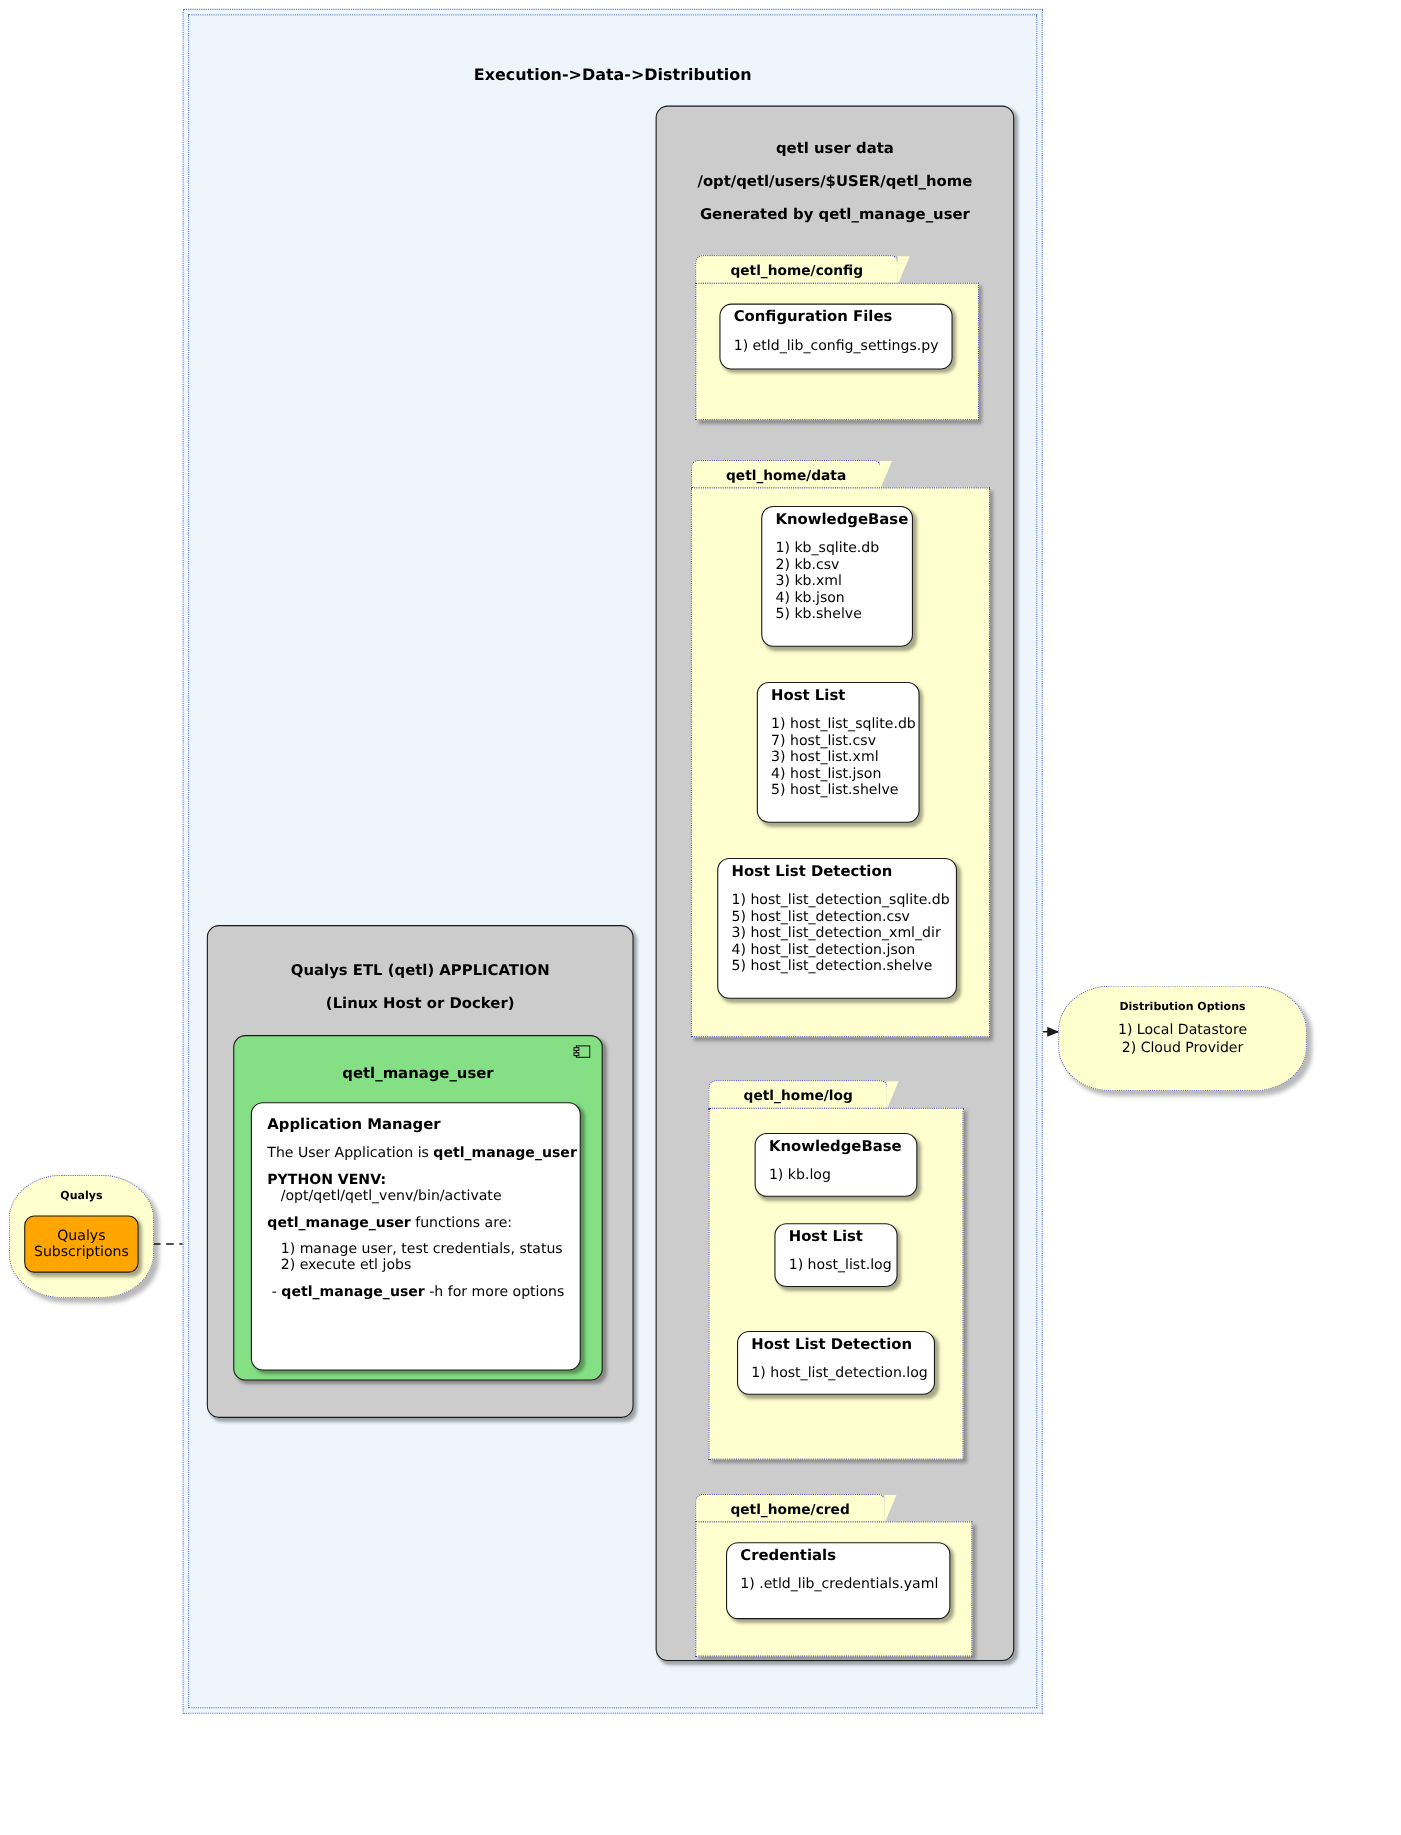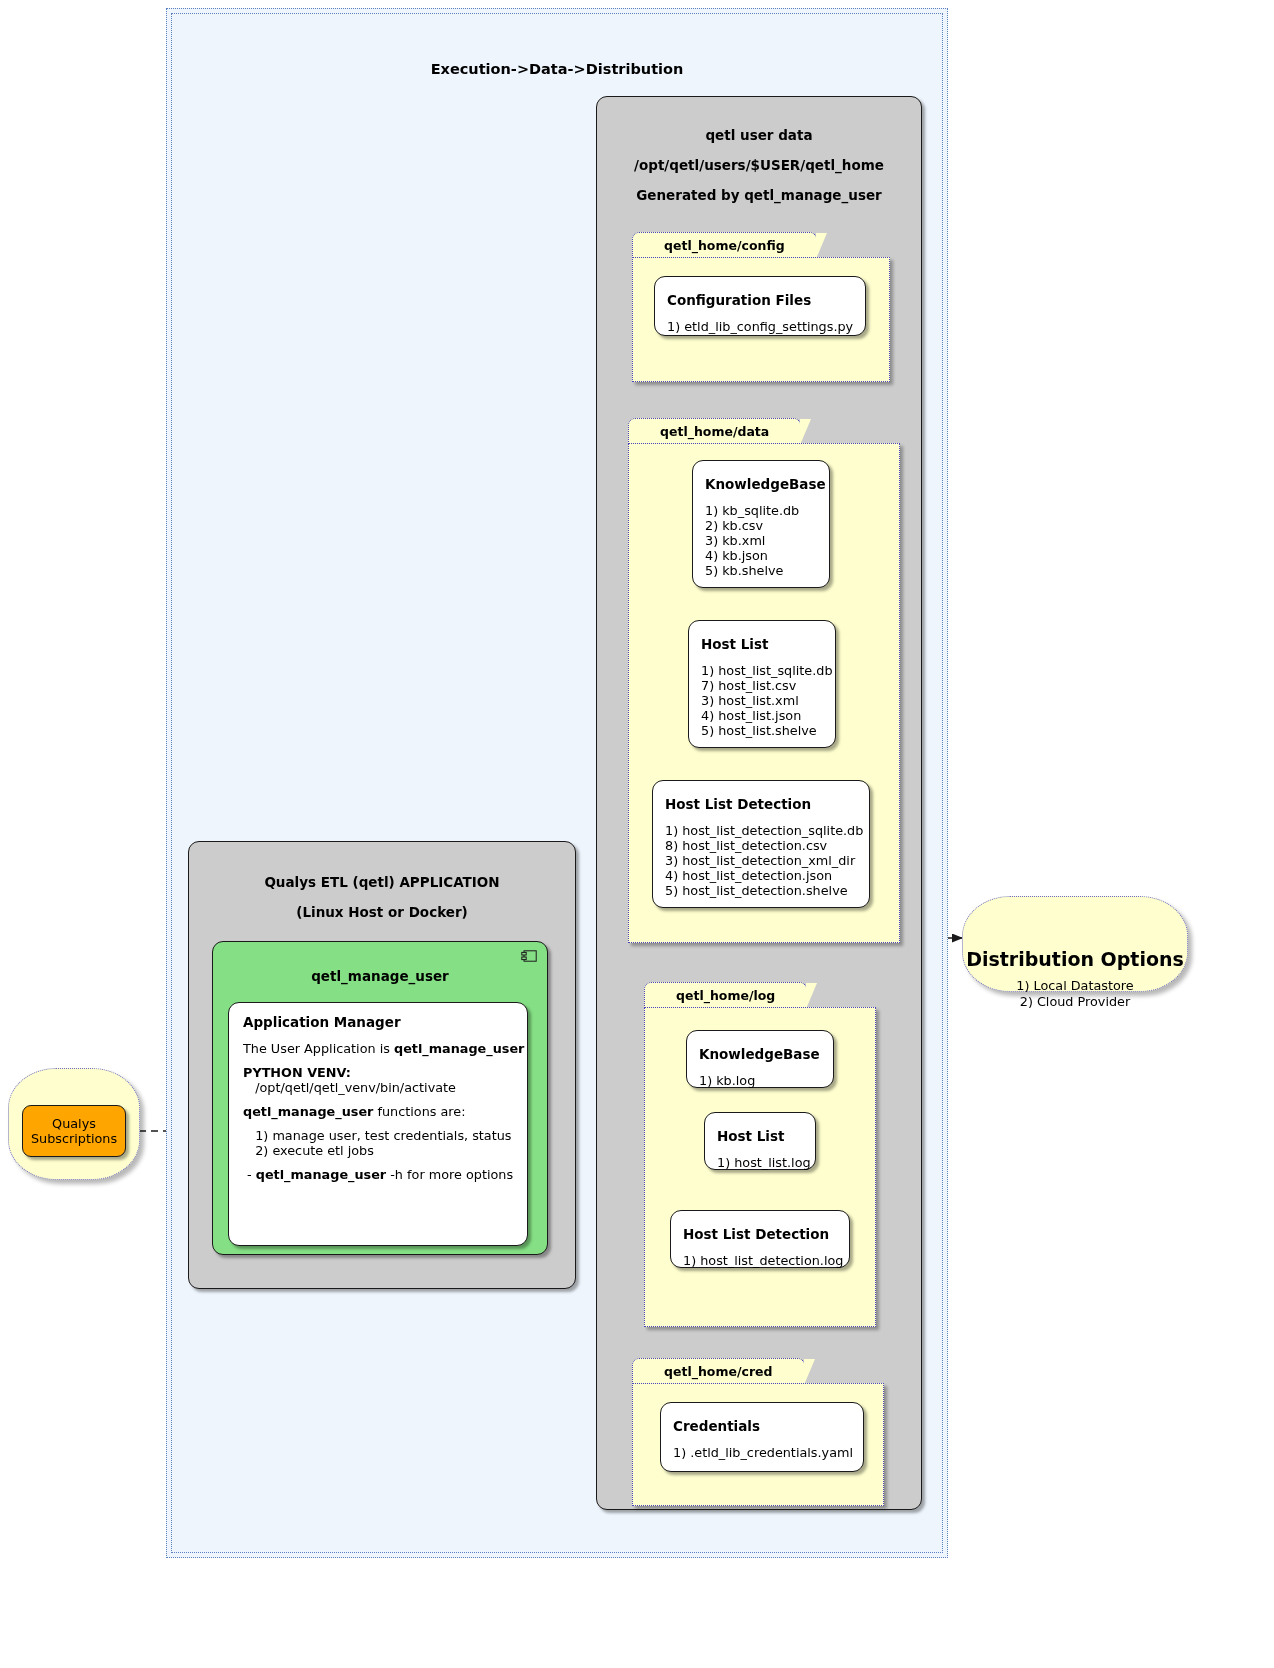--- a/index.html
+++ b/index.html
@@ -62,36 +62,36 @@
     box-sizing:border-box;
     box-shadow:3px 3px 3px rgba(0,0,0,.30);
   }
 
   
   .cbox{
     position:absolute;background:#FFFFFF;
     border:1.6px solid #1a1a1a;border-radius:11px;
     box-sizing:border-box;
     box-shadow:3px 3px 3px rgba(0,0,0,.34);
-    padding:14px 12px 9px 12px;
+    padding:2px 12px 9px 12px;
   }
   .cbox .hd{font-weight:bold;font-size:13.5px;line-height:19px;}
   .cbox .ln{font-size:12.8px;line-height:15px;white-space:pre;}
   .cbox .sp{height:9px;}
 
   
   .cloud{
     position:absolute;background:#FEFECE;
     border:1.5px dotted #6A6AC8;
     border-radius:48px/40px;
     box-sizing:border-box;
     box-shadow:4px 4px 4px rgba(0,0,0,.28);
     text-align:center;
   }
-  .cloud .ct{font-weight:bold;font-size:19px;margin-top:38px;}
+  .cloud .ct{font-weight:bold;font-size:10px;}
   .cloud .cl{font-size:12.8px;line-height:15.5px;}
 
   .orangebox{
     position:absolute;background:#FFA500;
     border:1.6px solid #1a1a1a;border-radius:9px;
     box-sizing:border-box;text-align:center;
     font-size:12.8px;line-height:15.5px;
     box-shadow:3px 3px 3px rgba(0,0,0,.34);
     display:flex;flex-direction:column;align-items:center;justify-content:center;
   }
@@ -169,21 +169,21 @@
   <div class="ln">7) host_list.csv</div>
   <div class="ln">3) host_list.xml</div>
   <div class="ln">4) host_list.json</div>
   <div class="ln">5) host_list.shelve</div>
 </div>
 
 <div class="cbox abs" style="left:652px;top:780px;width:218px;height:128px;">
   <div class="hd">Host List Detection</div>
   <div class="sp"></div>
   <div class="ln">1) host_list_detection_sqlite.db</div>
-  <div class="ln">8) host_list_detection.csv</div>
+  <div class="ln">5) host_list_detection.csv</div>
   <div class="ln">3) host_list_detection_xml_dir</div>
   <div class="ln">4) host_list_detection.json</div>
   <div class="ln">5) host_list_detection.shelve</div>
 </div>
 
 <div class="pkg abs" style="left:644px;top:982px;width:232px;height:345px;">
   <div class="tab">qetl_home/log</div>
   <div class="body"></div>
 </div>
 

